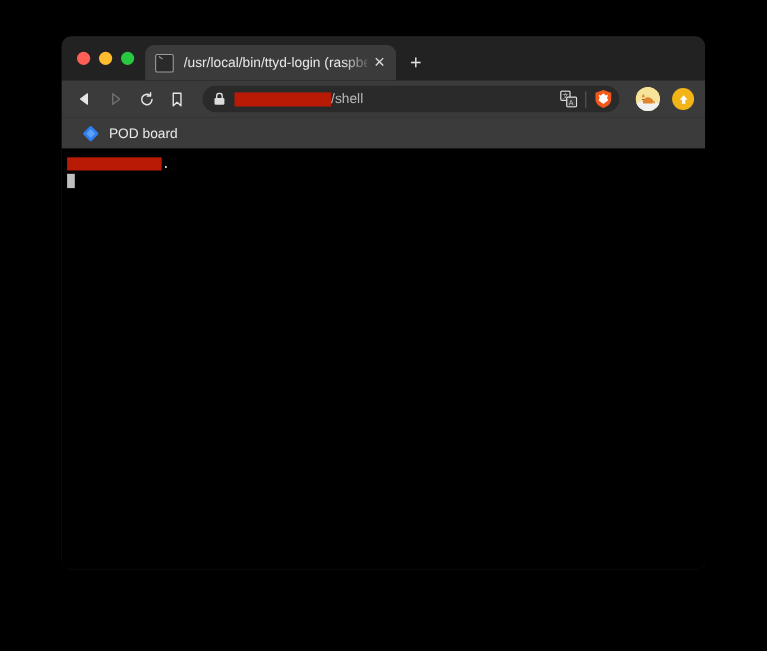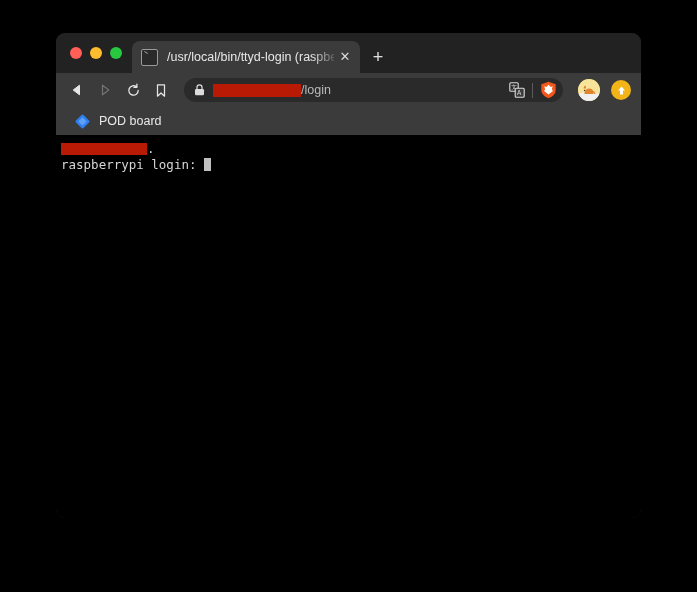--- a/index.html
+++ b/index.html
@@ -336,21 +336,21 @@
         </svg>
       </div>
 
       <div class="url-bar">
         <svg class="lock-icon" viewBox="0 0 11 12">
           <rect x="1" y="5" width="9" height="6.2" rx="1.2" fill="#dcdcdc"></rect>
           <path d="M3 5 V3.3 a2.5 2.5 0 0 1 5 0 V5" fill="none" stroke="#dcdcdc" stroke-width="1.25"></path>
         </svg>
         <span class="url-text">
           <span class="url-redaction"></span>
-          <span class="url-suffix">/login</span>
+          <span class="url-suffix">/shell</span>
         </span>
         <span class="url-right">
           <svg class="translate-icon" viewBox="0 0 16 16">
             <rect x="0.8" y="0.8" width="8.4" height="8.4" rx="1" fill="none" stroke="#dcdcdc" stroke-width="1.1"></rect>
             <text x="2.3" y="7" font-size="5.6" fill="#dcdcdc" font-family="Liberation Sans, sans-serif">文</text>
             <rect x="6.2" y="6.2" width="9" height="9" rx="1" fill="#3b3b3b" stroke="#dcdcdc" stroke-width="1.1"></rect>
             <text x="8" y="13.4" font-size="6.4" fill="#dcdcdc" font-family="Liberation Sans, sans-serif">A</text>
           </svg>
           <span class="omni-divider"></span>
           <svg class="brave-shield" viewBox="0 0 18 19">
@@ -387,19 +387,18 @@
         <span class="bookmark-label">POD board</span>
       </div>
     </div>
 
     <div class="terminal">
       <div class="term-line">
         <span class="term-redaction"></span>
         <span>.</span>
       </div>
       <div class="term-line">
-        <span>raspberrypi login: </span>
         <span class="term-cursor"></span>
       </div>
     </div>
 
   </div>
 </div>
 
 </body></html>

